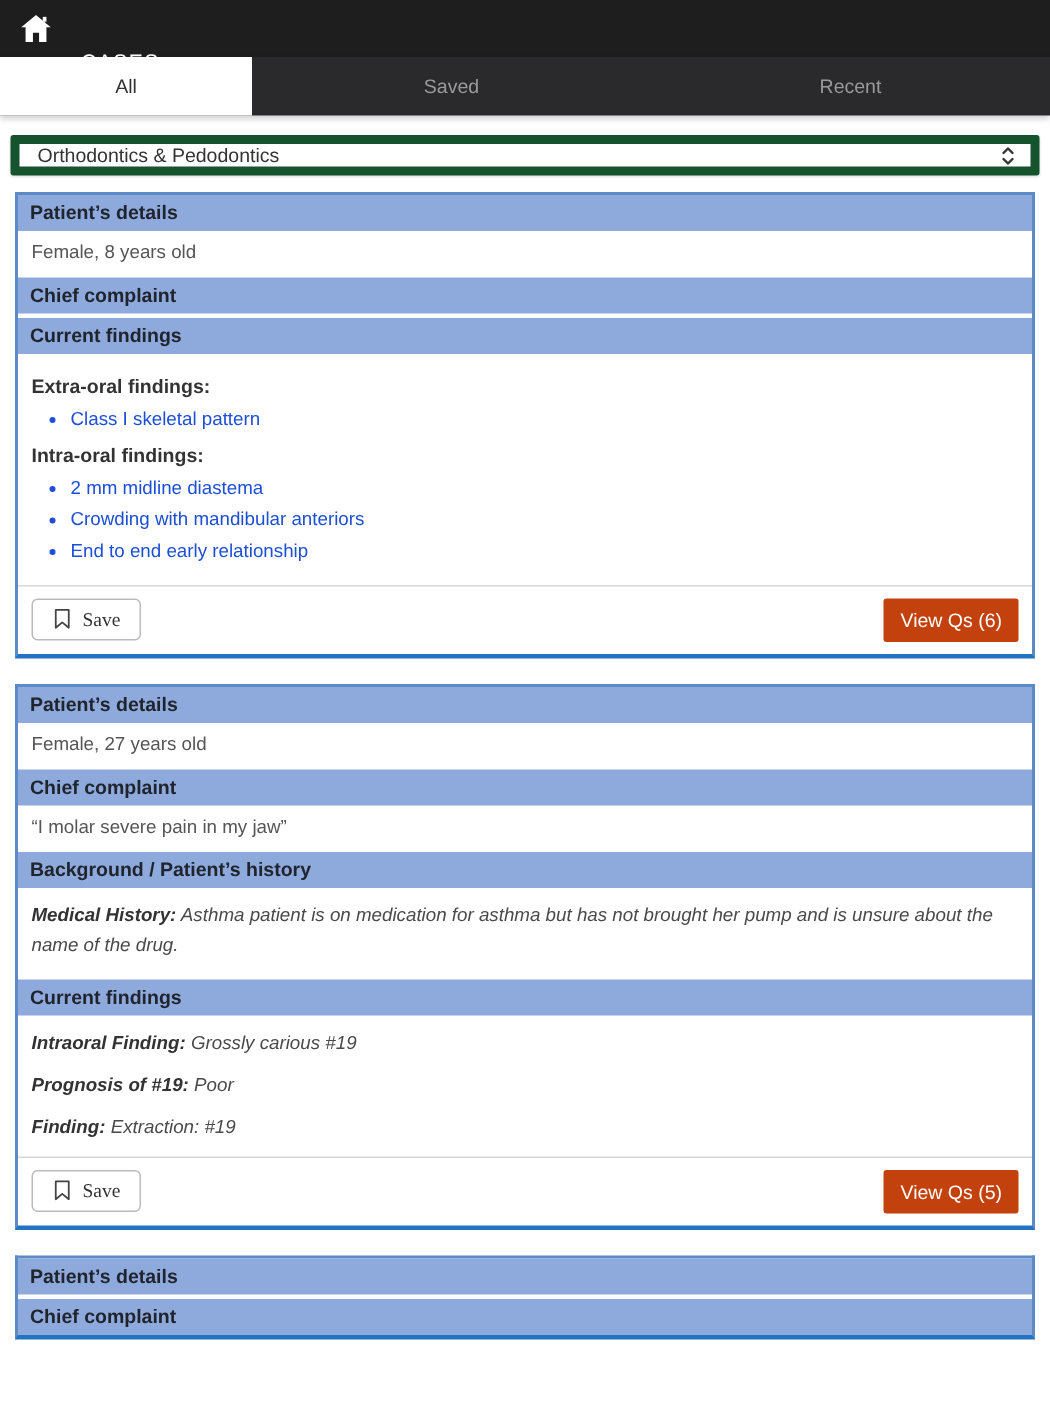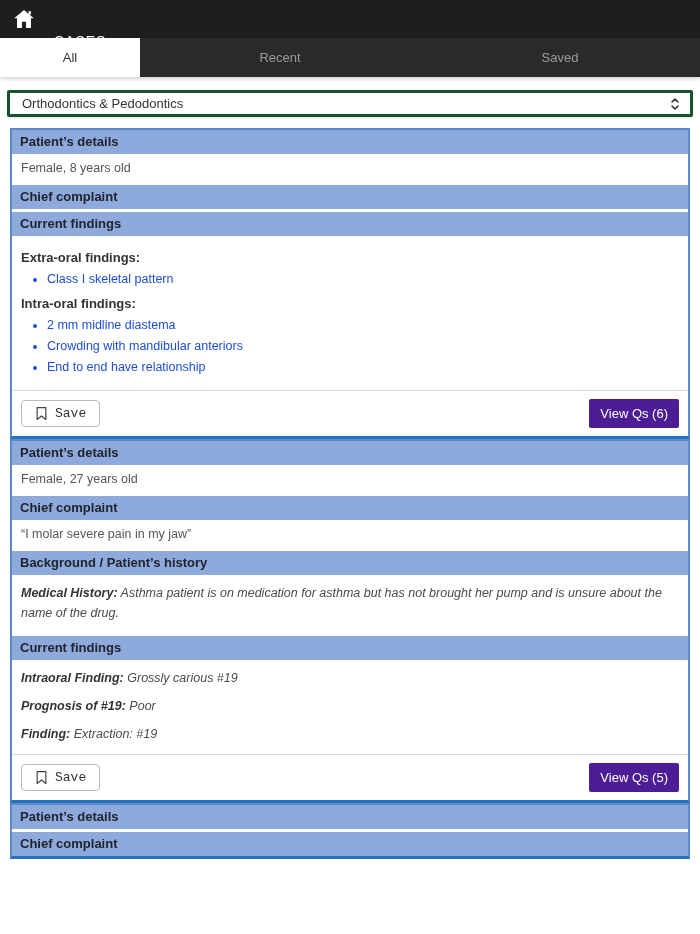--- a/index.html
+++ b/index.html
@@ -17,37 +17,37 @@
 
   
   .tabbar {
     height: 39px; background: #2a2a2d; display: flex; align-items: stretch;
     box-shadow: 0 2px 4px rgba(0,0,0,0.18); position: relative; z-index: 2;
   }
   .tab {
     display: flex; align-items: center; justify-content: center;
     font-size: 13px; color: #9a9a9a; cursor: pointer;
   }
-  .tab.t0 { width: 140px; }
+  .tab.t0 { width: 168px; }
   .tab.t1, .tab.t2 { flex: 1; }
   .tab.active { background: #ffffff; color: #333333; }
 
   
   .select-wrap { margin: 13px 7px 11px 7px; }
   .fake-select {
-    height: 27px; background: #fff; border: 3px solid #14532d; border-radius: 2px;
+    height: 27px; background: #fff; border: 6px solid #14532d; border-radius: 2px;
     display: flex; align-items: center; justify-content: space-between;
     padding: 0 10px 0 12px; font-size: 13px; color: #333;
     box-shadow: 0 1px 2px rgba(0,0,0,0.12); cursor: pointer;
   }
   .fake-select .arrows { display: flex; align-items: center; }
 
   
   .card {
-    margin: 0 10px 0 10px; background: #ffffff;
+    margin: 0 10px 17px 10px; background: #ffffff;
     border: 2px solid #5b8ac6; border-bottom: 3px solid #2273c2;
   }
   .sec + .sec { margin-top: 3px; }
   .sec-header {
     background: #8ea9dc; color: #20242c; font-weight: bold; font-size: 13px;
     padding: 5px 8px; line-height: 14px;
   }
   .sec-row { font-size: 12.5px; color: #555555; padding: 7px 9px; }
   .sec-body { padding: 6px 9px 10px 9px; }
   .group-label { font-weight: bold; color: #333; font-size: 13px; margin: 8px 0 6px 0; }
@@ -59,24 +59,24 @@
 
   
   .card-footer {
     border-top: 1px solid #d8d8d8; display: flex; align-items: center;
     justify-content: space-between; padding: 8px 9px;
   }
   .save-btn {
     display: inline-flex; align-items: flex-start; gap: 7px;
     background: #fff; border: 1px solid #bbbbbb; border-radius: 4px;
     padding: 5px 13px; font-size: 13px; color: #333; cursor: pointer;
-    font-family: Liberation Mono, monospace;
+    font-family: Liberation Serif, serif;
   }
   .view-btn {
-    background: #4c1d95; border: none; border-radius: 2px; color: #ffffff;
+    background: #c2410c; border: none; border-radius: 2px; color: #ffffff;
     font-size: 13px; padding: 7px 11px; cursor: pointer;
     font-family: "Liberation Sans", sans-serif;
   }
 </style>
 </head>
 <body>
 
 <div class="viewport">
 
   <div class="topbar">
@@ -86,22 +86,22 @@
           <path d="M12 0 L24 10 L20.5 10 L20.5 22 L14.5 22 L14.5 14.5 L9.5 14.5 L9.5 22 L3.5 22 L3.5 10 L0 10 Z"></path>
           <rect x="17.5" y="1.5" width="3" height="4"></rect>
         </svg>
       </span>
     </button>
     <span class="title">CASES</span>
   </div>
 
   <div class="tabbar">
     <div class="tab t0 active">All</div>
+    <div class="tab t2">Saved</div>
     <div class="tab t1">Recent</div>
-    <div class="tab t2">Saved</div>
   </div>
 
   <div class="select-wrap">
     <div class="fake-select">
       <span>Orthodontics &amp; Pedodontics</span>
       <span class="arrows">
         <svg width="10" height="14" viewBox="0 0 10 14" fill="none" stroke="#333" stroke-width="1.6" stroke-linecap="round" stroke-linejoin="round">
           <path d="M2 5 L5 2 L8 5"></path>
           <path d="M2 9 L5 12 L8 9"></path>
         </svg>
@@ -122,21 +122,21 @@
           <div class="sec-header">Current findings</div>
           <div class="sec-body">
             <div class="group-label">Extra-oral findings:</div>
             <ul class="bullets">
               <li>Class I skeletal pattern</li>
             </ul>
             <div class="group-label">Intra-oral findings:</div>
             <ul class="bullets">
               <li>2 mm midline diastema</li>
               <li>Crowding with mandibular anteriors</li>
-              <li>End to end have relationship</li>
+              <li>End to end early relationship</li>
             </ul>
           </div>
         </div>
         <div class="card-footer">
           <button class="save-btn">
             <span style="display: flex;">
               <svg width="13" height="15" viewBox="0 0 24 26" fill="none" stroke="#444" stroke-width="2.2" stroke-linejoin="round">
                 <path d="M4 2 h16 v22 l-8 -6.5 -8 6.5 z"></path>
               </svg>
             </span>

